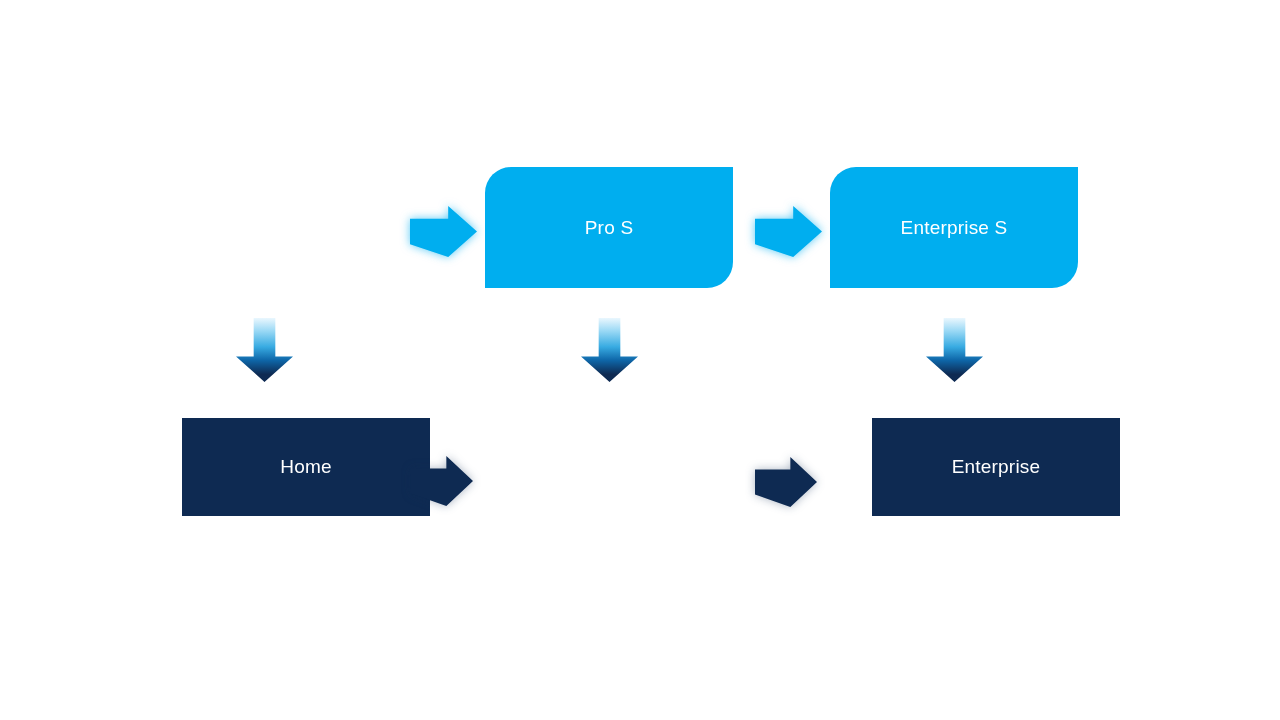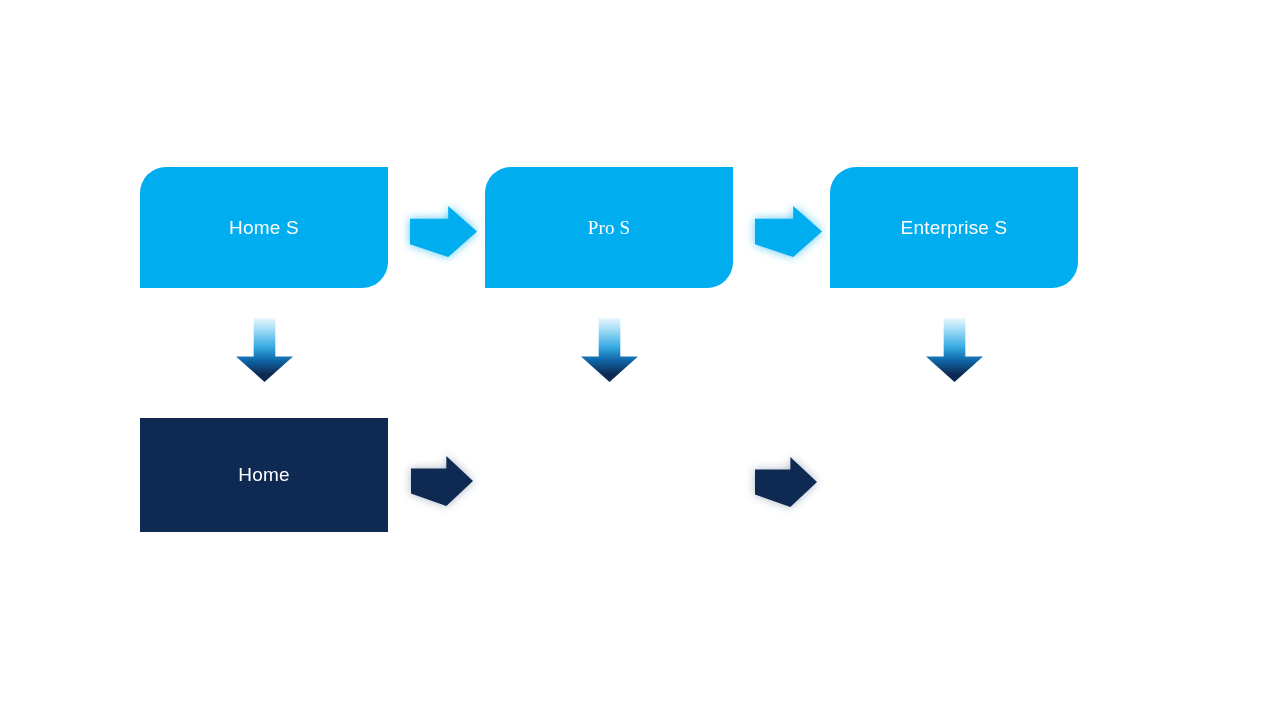--- a/index.html
+++ b/index.html
@@ -22,26 +22,27 @@
     letter-spacing: 0.2px;
   }
   .node-top {
     top: 167px;
     height: 121px;
     background: #00AEEF;
     border-radius: 26px 0 26px 0;
   }
   .node-bottom {
     top: 418px;
-    height: 114px;
+    height: 98px;
     background: #0E2A52;
     border-radius: 0;
+    margin-left: 42px;
   }
   .col1 { left: 140px; }
-  .col2 { left: 485px; font-family: Liberation Serif, serif; }
+  .col2 { left: 485px; }
   .col3 { left: 830px; text-align: center; }
 
   
   .rarrow-wrap {
     position: absolute;
     width: 67px;
     height: 51px;
   }
   .rarrow-wrap.light { filter: drop-shadow(0 0 5px rgba(0, 174, 239, 0.65)); }
   .rarrow-wrap.dark  { filter: drop-shadow(0 0 5px rgba(14, 42, 82, 0.35)); width: 62px; height: 50px; }
@@ -75,23 +76,20 @@
   .da2 { left: 581px; }
   .da3 { left: 926px; }
 
   .node-label { pointer-events: none; }
 </style>
 </head>
 <body>
 
 <div class="canvas">
 
-  <div class="node node-top col1">
-    <span class="node-label">Home S</span>
-  </div>
   <div class="node node-top col2">
     <span class="node-label">Pro S</span>
   </div>
   <div class="node node-top col3">
     <span class="node-label">Enterprise S</span>
   </div>
 
   <div class="rarrow-wrap light ra1">
     <div class="rarrow light"></div>
   </div>
@@ -99,20 +97,23 @@
     <div class="rarrow light"></div>
   </div>
 
   <div class="darrow da1"></div>
   <div class="darrow da2"></div>
   <div class="darrow da3"></div>
 
   <div class="node node-bottom col1">
     <span class="node-label">Home</span>
   </div>
+  <div class="node node-bottom col3">
+    <span class="node-label">Enterprise</span>
+  </div>
 
   <div class="rarrow-wrap dark ra3">
     <div class="rarrow dark"></div>
   </div>
   <div class="rarrow-wrap dark ra4">
     <div class="rarrow dark"></div>
   </div>
 
 </div>
 

